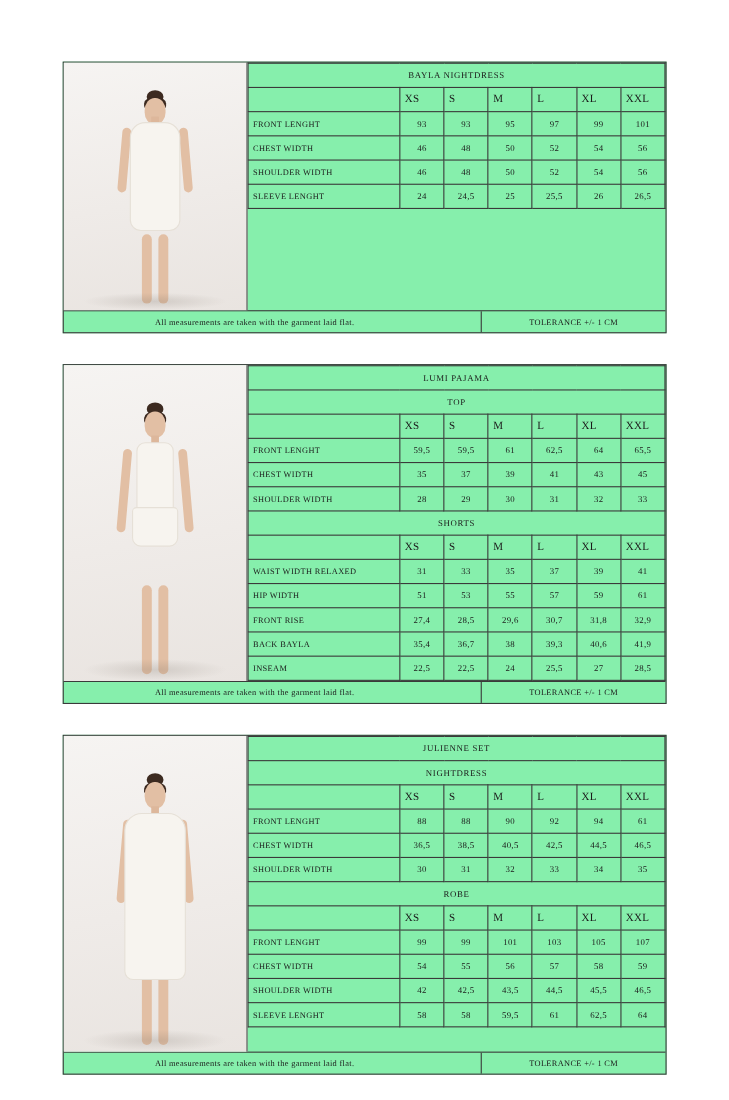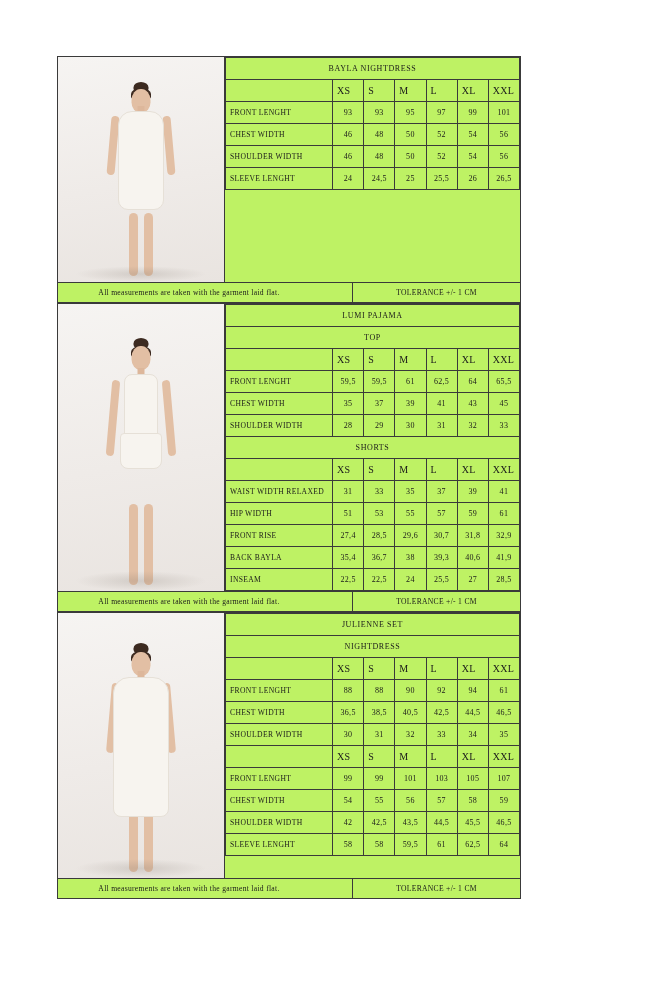--- a/index.html
+++ b/index.html
@@ -15,24 +15,25 @@
     -webkit-font-smoothing: antialiased;
   }
   .page {
     width: 663px;
     height: 1000px;
     position: relative;
     box-sizing: border-box;
     padding: 56px 57px 0 57px;
   }
   .product-block {
-    width: 464px;
+    width: 549px;
     border: 1px solid #3a3a3a;
     box-sizing: border-box;
-    background: #bef264;
+    margin-bottom: 28px;
+    background: #86efac;
   }
   .block-body {
     display: flex;
     align-items: stretch;
   }
   .photo-cell {
     width: 167px;
     min-width: 167px;
     border-right: 1px solid #3a3a3a;
     box-sizing: border-box;
@@ -500,20 +501,23 @@
             </tr>
             <tr>
               <td class="lbl">SHOULDER WIDTH</td>
               <td class="val">30</td>
               <td class="val">31</td>
               <td class="val">32</td>
               <td class="val">33</td>
               <td class="val">34</td>
               <td class="val">35</td>
             </tr>
+            <tr class="section">
+              <td colspan="7">ROBE</td>
+            </tr>
             <tr>
               <td class="lbl"></td>
               <td class="hdr">XS</td>
               <td class="hdr">S</td>
               <td class="hdr">M</td>
               <td class="hdr">L</td>
               <td class="hdr">XL</td>
               <td class="hdr">XXL</td>
             </tr>
             <tr>

